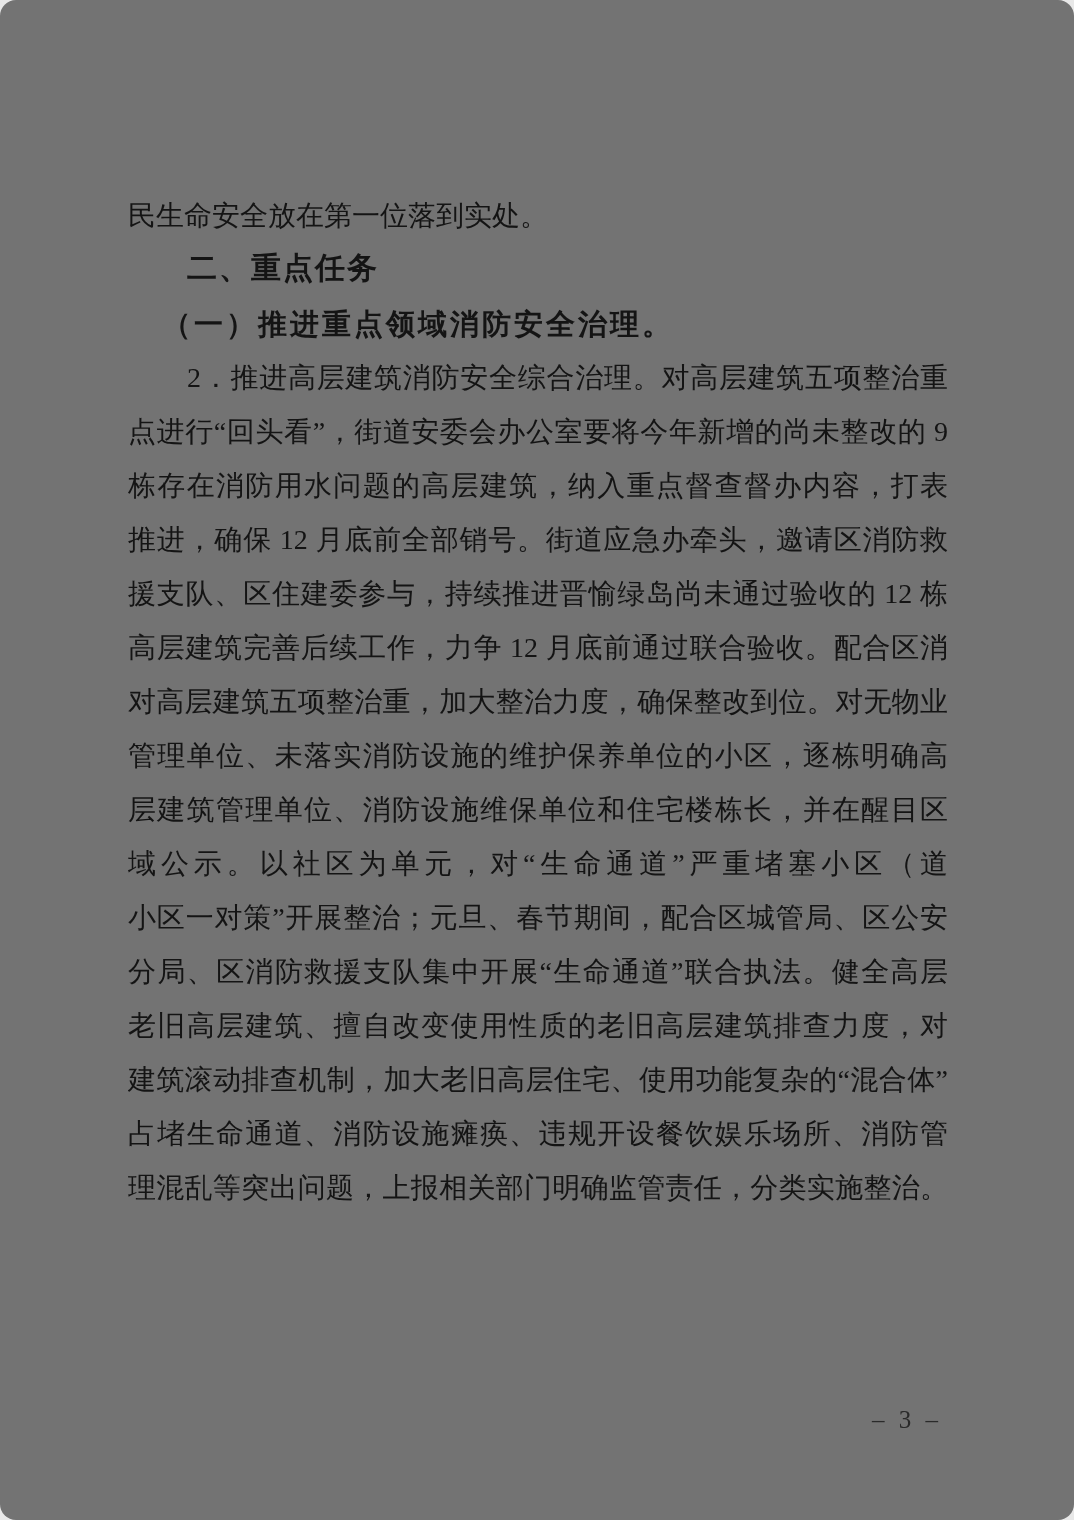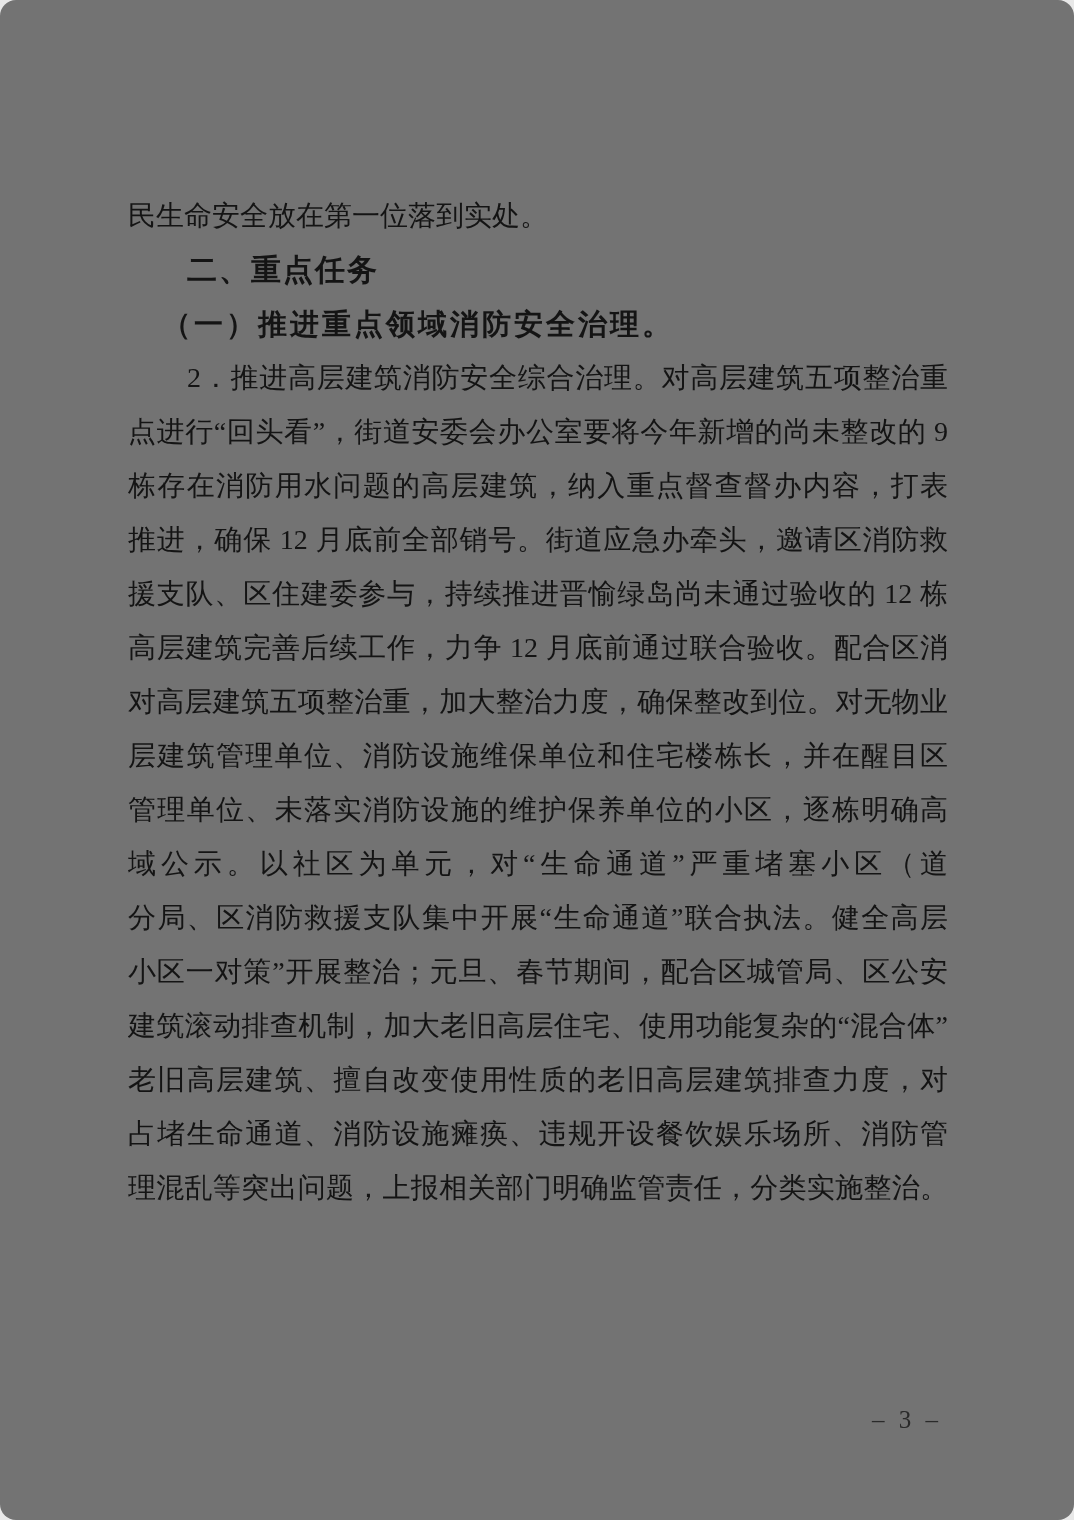--- a/index.html
+++ b/index.html
@@ -35,21 +35,21 @@
     white-space: normal;
     text-align: justify;
     text-align-last: justify;
   }
   .line.indent {
     padding-left: 59px;
   }
   .heading {
     margin: 0;
     padding-left: 59px;
-    font-family: Liberation Serif, serif;
+    font-family: Liberation Mono, monospace;
     font-weight: 700;
     font-size: 30px;
     height: 54px;
     line-height: 54px;
     letter-spacing: 2px;
     white-space: nowrap;
   }
   .subheading {
     margin: 0;
     padding-left: 34px;
@@ -83,27 +83,27 @@
     <h3 class="subheading">（一）推进重点领域消防安全治理。</h3>
 
     <div>
       <div class="line j indent">2．推进高层建筑消防安全综合治理。对高层建筑五项整治重</div>
       <div class="line j">点进行“回头看”，街道安委会办公室要将今年新增的尚未整改的 9</div>
       <div class="line j">栋存在消防用水问题的高层建筑，纳入重点督查督办内容，打表</div>
       <div class="line j">推进，确保 12 月底前全部销号。街道应急办牵头，邀请区消防救</div>
       <div class="line j">援支队、区住建委参与，持续推进晋愉绿岛尚未通过验收的 12 栋</div>
       <div class="line j">高层建筑完善后续工作，力争 12 月底前通过联合验收。配合区消</div>
       <div class="line j">对高层建筑五项整治重，加大整治力度，确保整改到位。对无物业</div>
+      <div class="line j">管理单位、未落实消防设施的维护保养单位的小区，逐栋明确高</div>
       <div class="line j">层建筑管理单位、消防设施维保单位和住宅楼栋长，并在醒目区</div>
-      <div class="line j">管理单位、未落实消防设施的维护保养单位的小区，逐栋明确高</div>
       <div class="line j">域公示。以社区为单元，对“生命通道”严重堵塞小区（道路），“一</div>
+      <div class="line j">小区一对策”开展整治；元旦、春节期间，配合区城管局、区公安</div>
       <div class="line j">分局、区消防救援支队集中开展“生命通道”联合执法。健全高层</div>
-      <div class="line j">小区一对策”开展整治；元旦、春节期间，配合区城管局、区公安</div>
+      <div class="line j">老旧高层建筑、擅自改变使用性质的老旧高层建筑排查力度，对</div>
       <div class="line j">建筑滚动排查机制，加大老旧高层住宅、使用功能复杂的“混合体”</div>
-      <div class="line j">老旧高层建筑、擅自改变使用性质的老旧高层建筑排查力度，对</div>
       <div class="line j">占堵生命通道、消防设施瘫痪、违规开设餐饮娱乐场所、消防管</div>
       <div class="line j">理混乱等突出问题，上报相关部门明确监管责任，分类实施整治。</div>
     </div>
 
   </div>
 
   <div class="pagenum">– 3 –</div>
 </div>
 
 </body></html>

